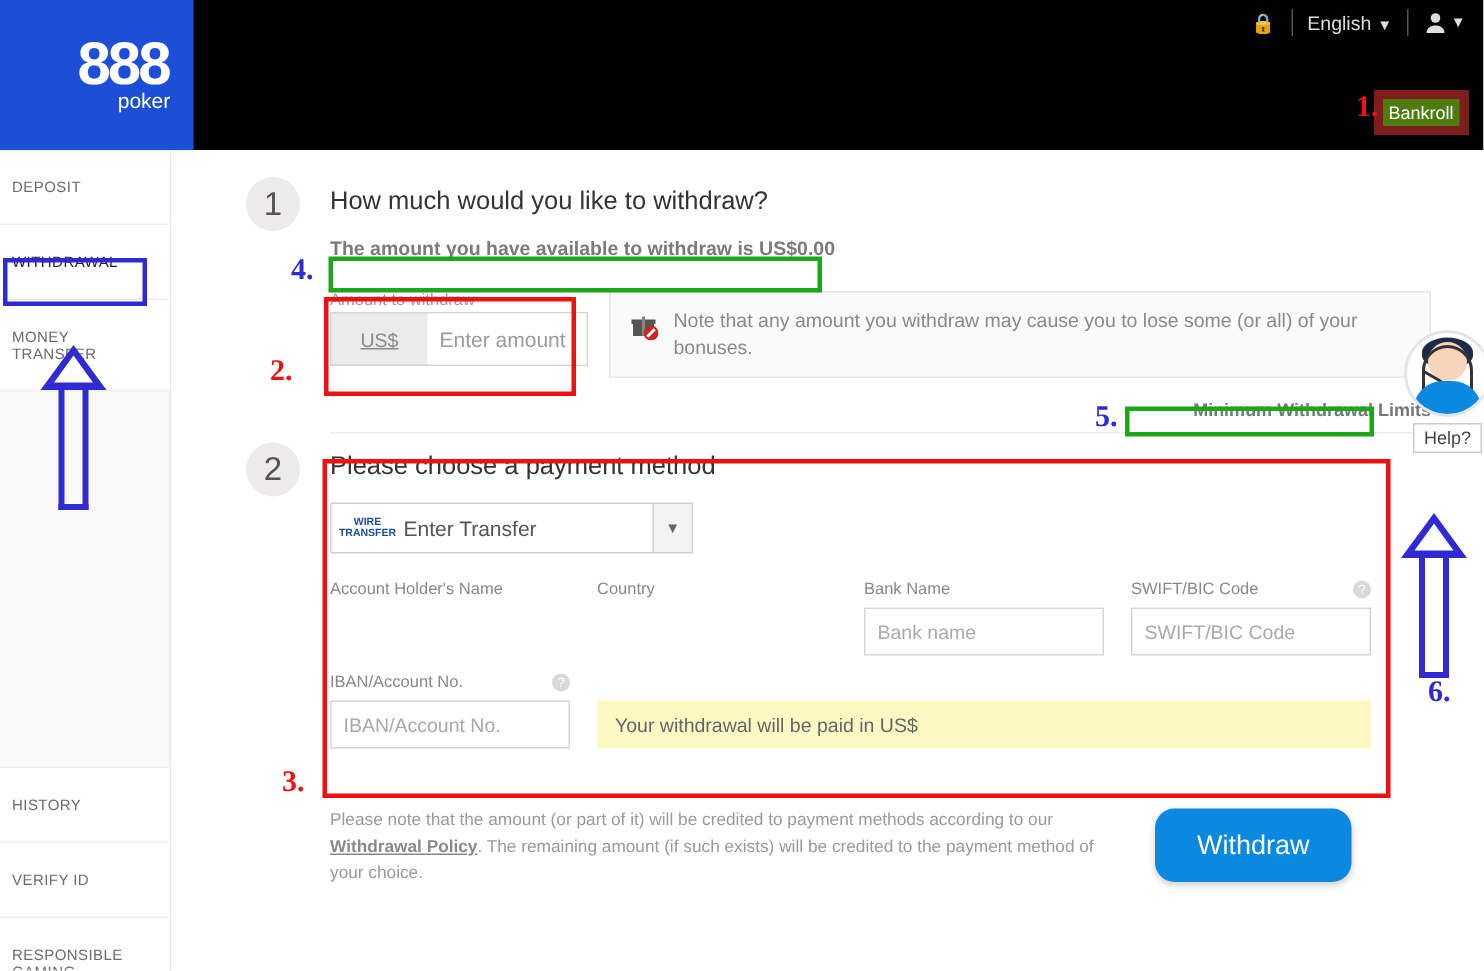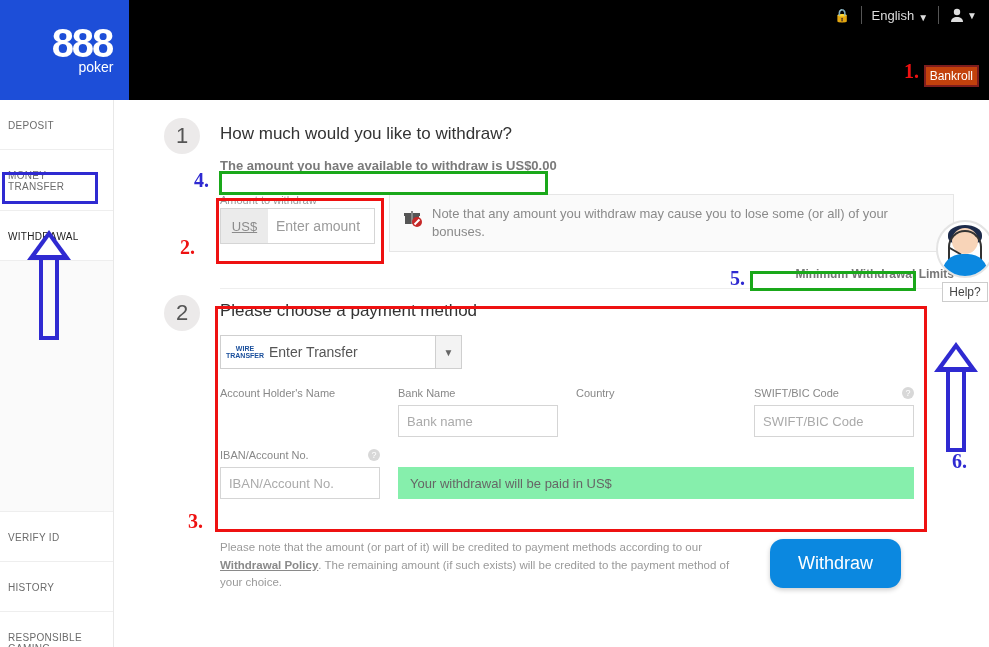--- a/index.html
+++ b/index.html
@@ -10,21 +10,21 @@
   .logo-block { width: 129px; height: 100px; background: #1d4ed8; display:flex; flex-direction:column; align-items:center; justify-content:center;padding-left:35px; }
   .logo-888 { color:#fff; font-size:40px; font-weight:900; letter-spacing:-2px; line-height:0.9; }
   .logo-poker { color:#fff; font-size:14px; margin-top:-2px; margin-left:28px; }
   .header-right { position:absolute; top:6px; right:12px; display:flex; align-items:center; gap:10px; color:#888; font-size:13px; }
   .vsep { width:1px; height:18px; background:#555; }
   .lang { color:#ddd; cursor:pointer; display:flex; align-items:flex-end; gap:4px;}
   .chev { font-size:10px; }
   .user-icon { color:#ddd; font-size:16px; display:flex; align-items:center; gap:2px; cursor:pointer; }
 
   .bankroll-wrap { position:absolute; bottom:16px; right:10px; }
-  .bankroll-btn { background:#c2410c; color:#fff; font-size:12px; padding:2px 4px; border:2px solid #7f1d1d; cursor:pointer; }
+  .bankroll-btn { background:#4d7c0f; color:#fff; font-size:12px; padding:2px 4px; border:6px solid #7f1d1d; cursor:pointer; }
   .annot-red { position:absolute; color:#e11; font-weight:bold; font-size:20px; font-family:"Times New Roman",serif; }
   .annot-blue { position:absolute; color:#2f2ad1; font-weight:bold; font-size:20px; font-family:"Times New Roman",serif; }
 
   
   .sidebar { position:absolute; top:100px; left:0; width:114px; bottom:0; background:#fafafa; border-right:1px solid #e8e8e8; }
   .sb-item { display:block; padding:20px 8px 18px; font-size:10px; color:#6b6b6b; letter-spacing:0.3px; border-bottom:1px solid #eee; cursor:pointer; background:#fff;}
   .sb-item.active { background:#fff; color:#222; }
   .sb-filler { height:250px; }
   .sb-bottom .sb-item { border-top:1px solid #eee; border-bottom:none; }
 
@@ -43,21 +43,21 @@
   .step { display:flex; gap:20px; }
   .step-num { width:36px; height:36px; border-radius:50%; background:#eceaea; color:#555; font-size:22px; display:flex; align-items:center; justify-content:center; flex-shrink:0; }
   .step-body { flex:1; padding-top:6px; }
   .step-title { font-size:17px; color:#333; margin-bottom:14px; }
   .avail-line { font-size:13px; color:#7a7a7a; font-weight:bold; margin-bottom:21px; }
 
   .row1 { display:flex; gap:14px; align-items:flex-start; }
   .amt-block { }
   .amt-label { font-size:11px; color:#999; margin-bottom:2px; }
   .amt-input-wrap { display:flex; border:1px solid #d5d5d5; background:#ebebeb;}
-  .amt-prefix { width:47px; display:flex; align-items:center; justify-content:center; font-size:13px; color:#8b8b8b;text-decoration:underline; }
+  .amt-prefix { width:64px; display:flex; align-items:center; justify-content:center; font-size:13px; color:#8b8b8b;text-decoration:underline; }
   .amt-input { width:106px; height:34px; border:none; background:#fff; padding:0 8px; font-size:14px; color:#333; outline:none;}
   .amt-input::placeholder{ color:#9b9b9b; }
 
   .note-box { flex:1; border:1px solid #e6e6e6; background:#fafafa; padding:10px 12px; display:flex; gap:10px; font-size:13px; color:#8a8a8a; line-height:1.4; }
   .gift-icon { position:relative; width:20px; height:20px; flex-shrink:0; margin-top:2px; }
   .gift-icon svg{ width:20px;height:20px; }
 
   .min-limits { text-align:right; margin-top:12px; }
   .min-limits a { font-size:12px; color:#777; font-weight:bold; text-decoration:none; cursor:pointer; }
 
@@ -69,21 +69,21 @@
   .pay-select .dd { position:absolute; right:0; top:0; bottom:0; width:26px; border-left:1px solid #cfcfcf; background:#f3f3f3; display:flex; align-items:center; justify-content:center; font-size:10px; color:#666;}
 
   .fields { display:grid; grid-template-columns: 160px 160px 160px 160px; gap:12px 18px; }
   .field { }
   .field label { font-size:11px; color:#888; display:block; margin-bottom:6px; position:relative;}
   .field .q { position:absolute; right:0; top:0; width:12px; height:12px; border-radius:50%; background:#d8d8d8; color:#fff; font-size:9px; display:flex;align-items:center;justify-content:center;}
   .field input { width:100%; height:32px; border:1px solid #d5d5d5; padding:0 8px; font-size:13px; color:#555; outline:none;}
   .field input::placeholder{ color:#aaa; }
   .field .readonly { display:flex; align-items:center; height:32px; }
 
-  .paid-note { grid-column: 2 / 5; background:#86efac; height:32px; display:flex; align-items:center; padding:0 12px; font-size:13px; color:#666; align-self:end;}
+  .paid-note { grid-column: 2 / 5; background:#fef9c3; height:32px; display:flex; align-items:center; padding:0 12px; font-size:13px; color:#666; align-self:end;}
 
   .footer { display:flex; align-items:flex-start; gap:30px; margin-top:40px; padding-left:56px; }
   .footer-text { font-size:11.5px; color:#9a9a9a; line-height:1.5; max-width:520px;}
   .footer-text a{ color:#8a8a8a; text-decoration:underline; font-weight:bold;}
   .withdraw-btn { background:#0b88e0; color:#fff; font-size:18px; border:none; border-radius:13px; padding:14px 28px; cursor:pointer; box-shadow:0 2px 5px rgba(0,0,0,0.2);}
 
   
   .agent { position:absolute; right:-6px; top:220px; width:60px; text-align:center;}
   .agent-circle{ width:58px; height:58px; border:2px solid #e4e4e4; border-radius:50%; background:#fff; margin:0 auto 4px; overflow:hidden; position:relative; cursor:pointer; }
   .agent-head{ position:absolute; top:6px; left:50%; transform:translateX(-50%); width:26px; height:26px; background:#f8d4b8; border-radius:50%;}
@@ -118,26 +118,26 @@
     </span>
   </div>
   <div class="bankroll-wrap">
     <span class="bankroll-btn">Bankroll</span>
   </div>
   <span class="annot-red" style="top:60px; right:70px;">1.</span>
 </div>
 
 <div class="sidebar">
   <a class="sb-item">DEPOSIT</a>
+  <a class="sb-item active">WITHDRAWAL</a>
   <a class="sb-item">MONEY TRANSFER</a>
-  <a class="sb-item active">WITHDRAWAL</a>
   <div class="sb-filler"></div>
   <div class="sb-bottom">
+    <a class="sb-item">HISTORY</a>
     <a class="sb-item">VERIFY ID</a>
-    <a class="sb-item">HISTORY</a>
     <a class="sb-item">RESPONSIBLE GAMING</a>
   </div>
 </div>
 <div class="blue-box" style="top:172px; left:2px; width:96px; height:32px;"></div>
 <div class="blue-arrow" style="top:230px; left:34px;">
   <div class="head"></div>
     <div class="shaft"></div>
 </div>
 
 <div class="main">
@@ -187,27 +187,27 @@
         <span class="wt-icon">WIRE<br>TRANSFER</span>
         <span class="wt-label">Enter Transfer</span>
         <span class="dd">▼</span>
       </div>
 
       <div class="fields">
         <div class="field noborder">
           <label>Account Holder's Name</label>
           <div class="readonly"></div>
         </div>
+        <div class="field noborder">
+          <label>Country</label>
+          <div class="readonly"></div>
+        </div>
         <div class="field">
           <label>Bank Name</label>
           <input type="text" placeholder="Bank name" style="">
-        </div>
-        <div class="field noborder">
-          <label>Country</label>
-          <div class="readonly"></div>
         </div>
         <div class="field">
           <label><span>SWIFT/BIC Code</span><span class="q">?</span></label>
           <input type="text" placeholder="SWIFT/BIC Code" style="">
         </div>
         <div class="field">
           <label><span>IBAN/Account No.</span><span class="q">?</span></label>
           <input type="text" placeholder="IBAN/Account No." style="">
         </div>
         <div class="paid-note">Your withdrawal will be paid in US$</div>

